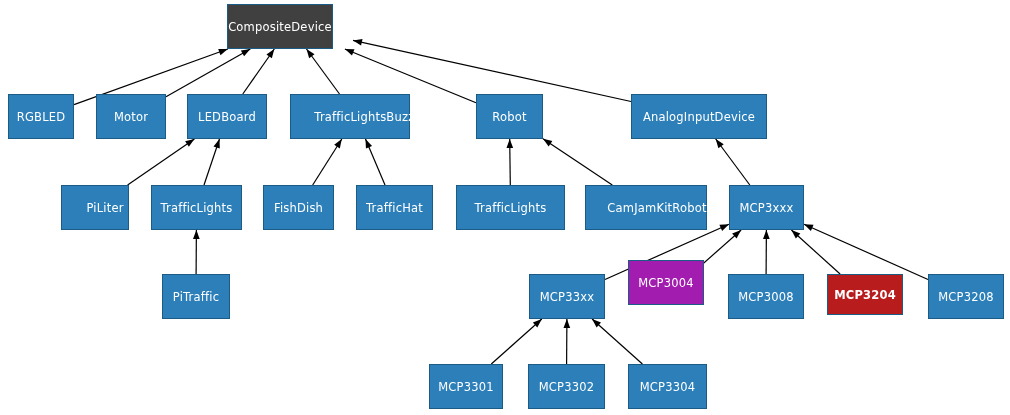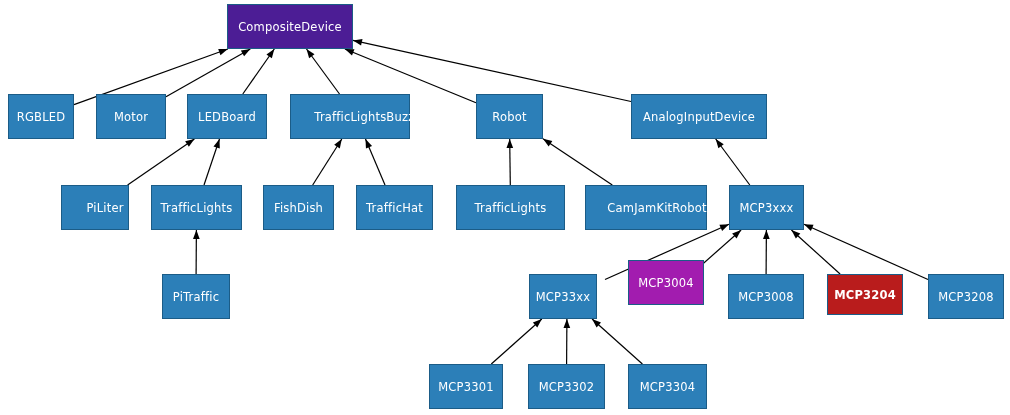--- a/index.html
+++ b/index.html
@@ -64,36 +64,36 @@
         <line x1="691.4" y1="274.0" x2="741.1" y2="230.0" stroke="#000000" stroke-width="1.2" marker-end="url(#arrowhead)"></line>
         <line x1="766.1" y1="274.0" x2="766.4" y2="230.0" stroke="#000000" stroke-width="1.2" marker-end="url(#arrowhead)"></line>
         <line x1="840.1" y1="274.0" x2="791.4" y2="230.0" stroke="#000000" stroke-width="1.2" marker-end="url(#arrowhead)"></line>
         <line x1="928.0" y1="279.5" x2="804.0" y2="224.2" stroke="#000000" stroke-width="1.2" marker-end="url(#arrowhead)"></line>
         <line x1="491.3" y1="364.0" x2="541.8" y2="319.0" stroke="#000000" stroke-width="1.2" marker-end="url(#arrowhead)"></line>
         <line x1="566.6" y1="364.0" x2="566.9" y2="319.0" stroke="#000000" stroke-width="1.2" marker-end="url(#arrowhead)"></line>
         <line x1="642.4" y1="364.0" x2="592.1" y2="319.0" stroke="#000000" stroke-width="1.2" marker-end="url(#arrowhead)"></line>
       </g>
   </svg>
   <div id="node-layer">
-      <div class="node" style="left: 227px; top: 4px; width: 126px; height: 45px; background: #4c1d95; border-color: rgb(27, 92, 135); color: rgb(255, 255, 255);">CompositeDevice</div>
+      <div class="node" style="left: 227px; top: 4px; width: 106px; height: 45px; background: #404040; border-color: rgb(27, 92, 135); color: rgb(255, 255, 255);">CompositeDevice</div>
       <div class="node" style="left: 8px; top: 94px; width: 66px; height: 45px; background: rgb(44, 127, 184); border-color: rgb(27, 92, 135); color: rgb(255, 255, 255);">RGBLED</div>
       <div class="node" style="left: 96px; top: 94px; width: 70px; height: 45px; background: rgb(44, 127, 184); border-color: rgb(27, 92, 135); color: rgb(255, 255, 255);">Motor</div>
       <div class="node" style="left: 187px; top: 94px; width: 80px; height: 45px; background: rgb(44, 127, 184); border-color: rgb(27, 92, 135); color: rgb(255, 255, 255);">LEDBoard</div>
       <div class="node" style="left: 290px; top: 94px; width: 120px; height: 45px; background: rgb(44, 127, 184); border-color: rgb(27, 92, 135); color: rgb(255, 255, 255); padding-left: 41px;">TrafficLightsBuzzer</div>
       <div class="node" style="left: 476px; top: 94px; width: 67px; height: 45px; background: rgb(44, 127, 184); border-color: rgb(27, 92, 135); color: rgb(255, 255, 255);">Robot</div>
       <div class="node" style="left: 631px; top: 94px; width: 136px; height: 45px; background: rgb(44, 127, 184); border-color: rgb(27, 92, 135); color: rgb(255, 255, 255);">AnalogInputDevice</div>
       <div class="node" style="left: 61px; top: 185px; width: 68px; height: 45px; background: rgb(44, 127, 184); border-color: rgb(27, 92, 135); color: rgb(255, 255, 255); padding-left: 20px;">PiLiter</div>
       <div class="node" style="left: 151px; top: 185px; width: 91px; height: 45px; background: rgb(44, 127, 184); border-color: rgb(27, 92, 135); color: rgb(255, 255, 255);">TrafficLights</div>
       <div class="node" style="left: 263px; top: 185px; width: 71px; height: 45px; background: rgb(44, 127, 184); border-color: rgb(27, 92, 135); color: rgb(255, 255, 255);">FishDish</div>
       <div class="node" style="left: 356px; top: 185px; width: 77px; height: 45px; background: rgb(44, 127, 184); border-color: rgb(27, 92, 135); color: rgb(255, 255, 255);">TrafficHat</div>
       <div class="node" style="left: 456px; top: 185px; width: 109px; height: 45px; background: rgb(44, 127, 184); border-color: rgb(27, 92, 135); color: rgb(255, 255, 255);">TrafficLights</div>
       <div class="node" style="left: 585px; top: 185px; width: 122px; height: 45px; background: rgb(44, 127, 184); border-color: rgb(27, 92, 135); color: rgb(255, 255, 255); padding-left: 22px;">CamJamKitRobot</div>
       <div class="node" style="left: 729px; top: 185px; width: 75px; height: 45px; background: rgb(44, 127, 184); border-color: rgb(27, 92, 135); color: rgb(255, 255, 255);">MCP3xxx</div>
       <div class="node" style="left: 162px; top: 274px; width: 68px; height: 45px; background: rgb(44, 127, 184); border-color: rgb(27, 92, 135); color: rgb(255, 255, 255);">PiTraffic</div>
-      <div class="node" style="left: 529px; top: 274px; width: 68px; height: 45px; background: rgb(44, 127, 184); border-color: rgb(27, 92, 135); color: rgb(255, 255, 255);">MCP33xx</div>
+      <div class="node" style="left: 529px; top: 274px; width: 76px; height: 45px; background: rgb(44, 127, 184); border-color: rgb(27, 92, 135); color: rgb(255, 255, 255);">MCP33xx</div>
       <div class="node" style="left: 628px; top: 260px; width: 76px; height: 45px; background: #a21caf; border-color: rgb(27, 92, 135); color: rgb(255, 255, 255);">MCP3004</div>
       <div class="node" style="left: 728px; top: 274px; width: 76px; height: 45px; background: rgb(44, 127, 184); border-color: rgb(27, 92, 135); color: rgb(255, 255, 255);">MCP3008</div>
       <div class="node" style="left: 827px; top: 274px; width: 76px; height: 41px; background: #b91c1c; border-color: rgb(27, 92, 135); color: rgb(255, 255, 255); font-weight: bold;">MCP3204</div>
       <div class="node" style="left: 928px; top: 274px; width: 76px; height: 45px; background: rgb(44, 127, 184); border-color: rgb(27, 92, 135); color: rgb(255, 255, 255);">MCP3208</div>
       <div class="node" style="left: 429px; top: 364px; width: 74px; height: 45px; background: rgb(44, 127, 184); border-color: rgb(27, 92, 135); color: rgb(255, 255, 255);">MCP3301</div>
       <div class="node" style="left: 528px; top: 364px; width: 77px; height: 45px; background: rgb(44, 127, 184); border-color: rgb(27, 92, 135); color: rgb(255, 255, 255);">MCP3302</div>
       <div class="node" style="left: 628px; top: 364px; width: 79px; height: 45px; background: rgb(44, 127, 184); border-color: rgb(27, 92, 135); color: rgb(255, 255, 255);">MCP3304</div>
     </div>
 </div>
 

